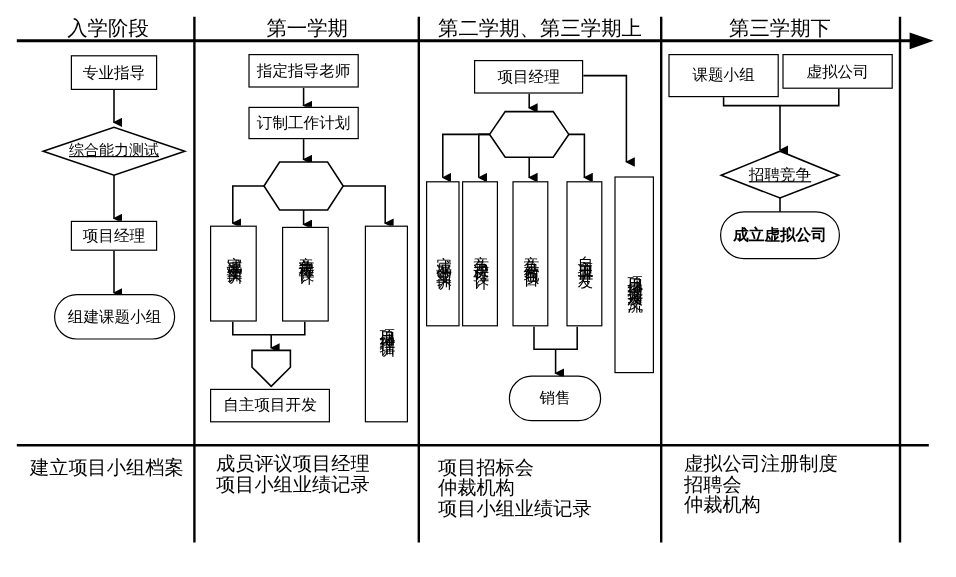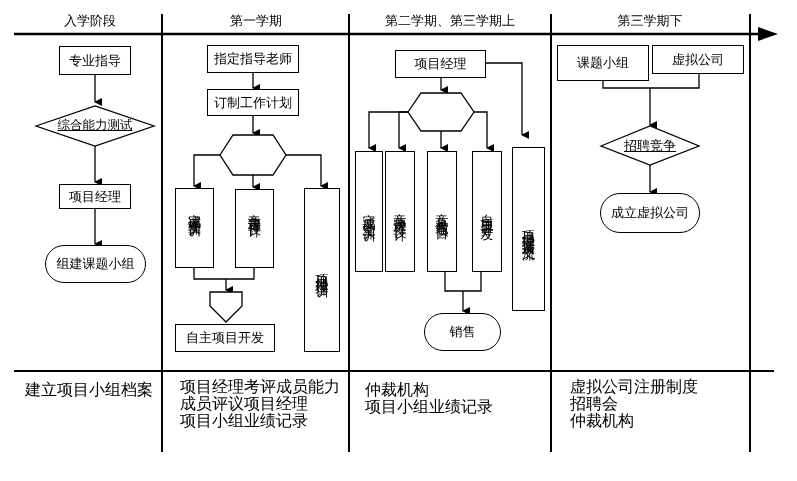--- a/index.html
+++ b/index.html
@@ -7,21 +7,21 @@
          font-family: "DejaVu Serif", "Liberation Serif", serif; color: #000; }
   #canvas { position: absolute; left: 0; top: 0; }
   .box { position: absolute; border: 1.3px solid #000; background: #fff; box-sizing: border-box;
          display: flex; align-items: center; justify-content: center; font-size: 13px; white-space: nowrap; }
   .vbox { position: absolute; border: 1.3px solid #000; background: #fff; box-sizing: border-box;
           display: flex; justify-content: center; font-size: 13px; }
   .vbox span { writing-mode: vertical-rl; text-orientation: upright; letter-spacing: 2px; line-height: 1; }
   .pill { position: absolute; border: 1.3px solid #000; background: #fff; box-sizing: border-box;
           border-radius: 20px; display: flex; align-items: center; justify-content: center; font-size: 13px; white-space: nowrap; }
   .label { position: absolute; font-size: 13px; white-space: nowrap; text-align: center; text-decoration: underline; }
-  .header { position: absolute; font-size: 13px; white-space: nowrap; transform: translateX(-50%); top: 12px; }
+  .header { position: absolute; font-size: 17px; white-space: nowrap; transform: translateX(-50%); top: 12px; }
   .notes { position: absolute; font-size: 16px; line-height: 17px; }
   .notes div { white-space: nowrap; }
 </style>
 </head>
 <body>
 
 <svg id="canvas" width="797" height="481" viewBox="0 0 797 481" xmlns="http://www.w3.org/2000/svg">
   <defs>
     <marker id="ah" markerWidth="8" markerHeight="8" refX="4" refY="7" orient="auto" markerUnits="userSpaceOnUse">
       <path d="M0,0 L8,0 L4,8 Z" fill="#000"></path>
@@ -136,33 +136,33 @@
     <span>销售</span>
   </div>
 
 <div class="box" style="left:557px;top:45px;width:92px;height:36px;">
     <span>课题小组</span>
   </div>
 <div class="box" style="left:652px;top:45px;width:92px;height:29px;">
     <span>虚拟公司</span>
   </div>
 <div class="label" style="left:601px;top:137px;width:98px;">招聘竞争</div>
-<div class="pill" style="left:600px;top:193px;width:100px;height:40px;">
+<div class="pill" style="left:600px;top:176px;width:100px;height:40px;font-weight:bold;">
     <span>成立虚拟公司</span>
   </div>
 
 <div class="notes" style="left:25px;top:381px;">
   <div>建立项目小组档案</div>
 </div>
 <div class="notes" style="left:180px;top:378px;">
-  <div>项目经理考评成员能力</div>
   <div>成员评议项目经理</div>
   <div>项目小组业绩记录</div>
 </div>
 <div class="notes" style="left:365px;top:381px;">
+  <div>项目招标会</div>
   <div>仲裁机构</div>
   <div>项目小组业绩记录</div>
 </div>
 <div class="notes" style="left:570px;top:378px;">
   <div>虚拟公司注册制度</div>
   <div>招聘会</div>
   <div>仲裁机构</div>
 </div>
 
 </body></html>

